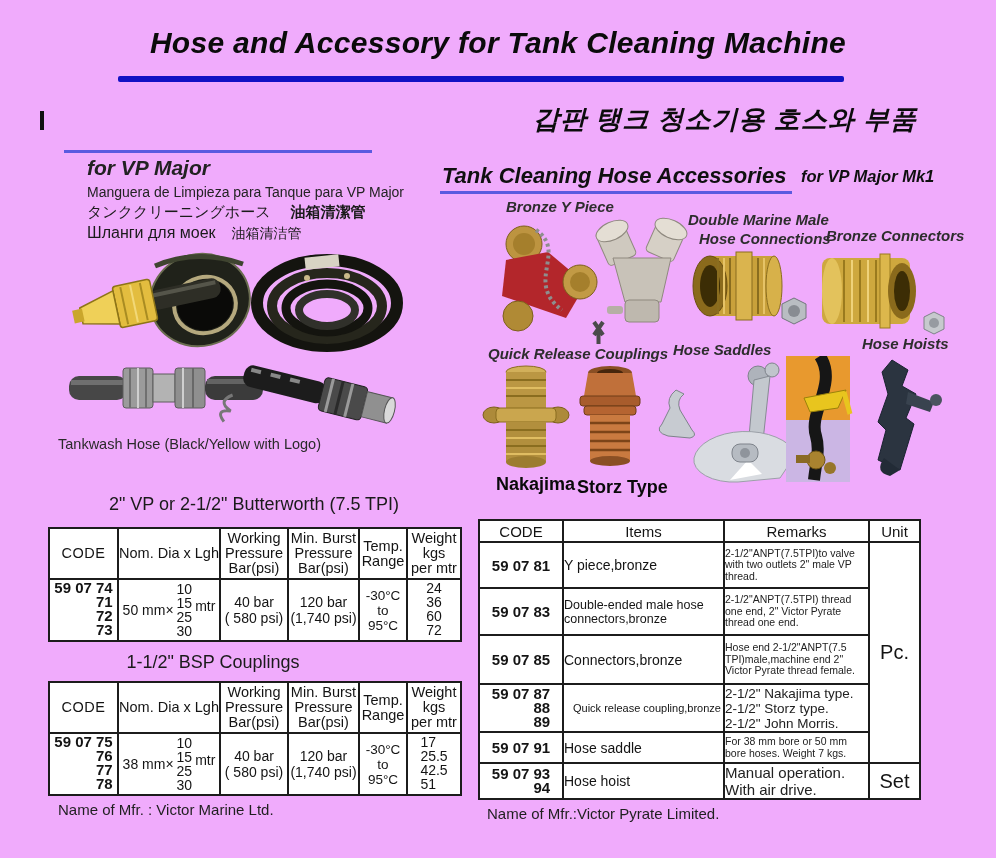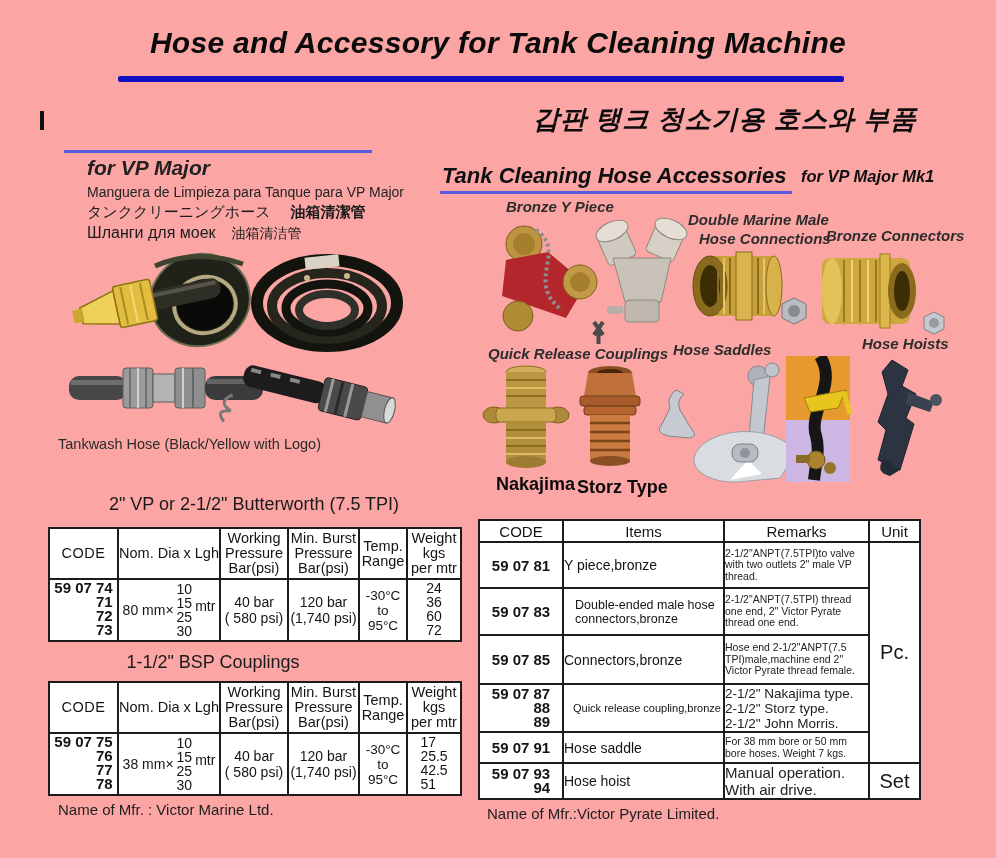--- a/index.html
+++ b/index.html
@@ -1,16 +1,16 @@
 <!DOCTYPE html>
 <html><head>
 <meta charset="utf-8">
 <style>
   html,body{margin:0;padding:0;background:#fff;}
-  .page{position:relative;width:996px;height:858px;background:#fca5a5;overflow:hidden;
+  .page{position:relative;width:996px;height:858px;background:#f0abfc;overflow:hidden;
         font-family:"Liberation Sans","DejaVu Sans",sans-serif;color:#141414;}
   .abs{position:absolute;}
   .ml{white-space:pre-line;}
 
   
   .main-title{left:0;top:26px;width:996px;text-align:center;font-size:30px;font-weight:bold;
               font-style:italic;letter-spacing:.3px;color:#0b0b0b;}
   .main-underline{left:118px;top:76px;width:726px;height:6px;background:#1212c4;border-radius:2px;}
   .artifact{left:40px;top:111px;width:4px;height:19px;background:#111;}
 
@@ -63,21 +63,21 @@
   .mfr-right{left:487px;top:805px;font-size:15px;color:#1f1f1f;}
 
   table.acc{position:absolute;left:478px;top:519px;border-collapse:collapse;table-layout:fixed;background:#fff;}
   table.acc th,table.acc td{border:2px solid #1c1c1c;padding:0;vertical-align:middle;}
   table.acc th{font-weight:normal;font-size:15px;height:20px;text-align:center;}
   td.code{text-align:center;font-weight:bold;font-size:15px;}
   td.item{text-align:left;padding-left:13px;font-size:14px;margin-left:33px;}
   td.remark{text-align:left;padding:1px 2px 1px 7px;font-size:10.5px;line-height:11.5px;color:#222;}
   td.unit{text-align:center;font-size:20px;}
   tr.r1{height:46px;} tr.r2{height:47px;} tr.r3{height:49px;} tr.r4{height:48px;} tr.r5{height:31px;} tr.r6{height:24px;}
-  tr.r2 td.item{font-size:12.5px;line-height:14px;padding-left:11px;}
+  tr.r2 td.item{font-size:12.5px;line-height:14px;padding-left:0;}
   tr.r4 td.item{font-size:11px;padding-left:9px;}
   tr.r4 td.remark{font-size:13.5px;line-height:15px;}
   tr.r6 td.remark{font-size:15px;line-height:17px;}
 </style>
 </head>
 <body>
 
 <div class="page">
 
   <div class="abs main-title">Hose and Accessory for Tank Cleaning Machine</div>
@@ -177,21 +177,21 @@
       <th class="ml">Weight
 kgs
 per mtr</th>
     </tr>
     <tr class="dat">
       <td>
         <div class="codeblk"><span>59 07 74</span><span>71</span><span>72</span><span>73</span></div>
       </td>
       <td>
         <div class="nomflex">
-              <span>80 mm×</span>
+              <span>50 mm×</span>
           <span class="lens">
                 <span>10</span>
                 <span>15</span>
                 <span>25</span>
                 <span>30</span>
               </span>
           <span class="lenunit">mtr</span>
             </div>
       </td>
       <td class="ml mid">40 bar

